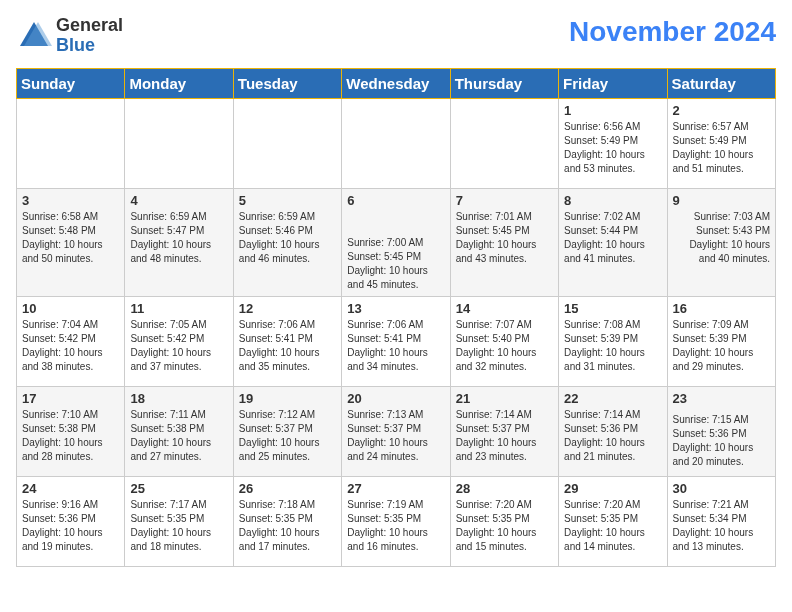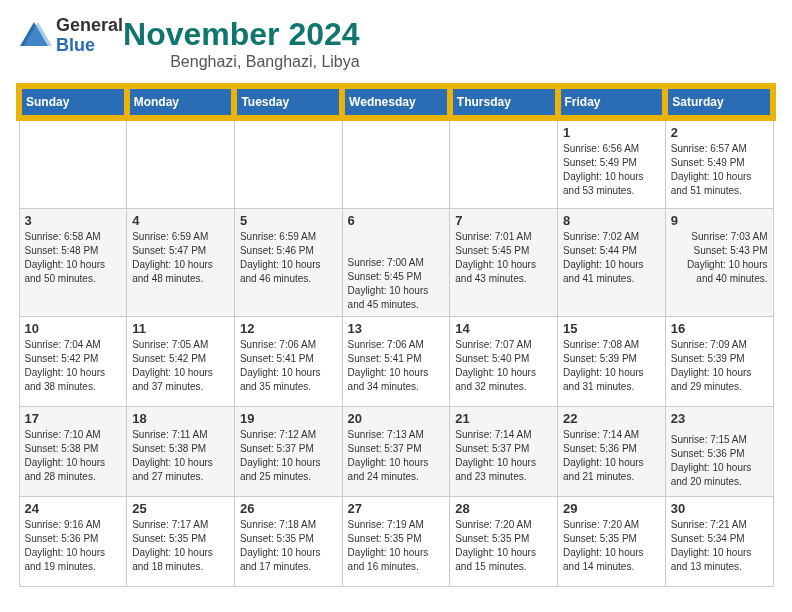--- a/index.html
+++ b/index.html
@@ -5,21 +5,21 @@
     * { box-sizing: border-box; margin: 0; padding: 0; }
     body {
       font-family: Arial, sans-serif;
       background: #fff;
       width: 792px;
       min-height: 612px;
       padding: 16px;
     }
     .header {
       display: flex;
-      justify-content: flex-start;
+      justify-content: space-between;
       align-items: flex-start;
       margin-bottom: 12px;
     }
     .logo {
       display: flex;
       align-items: center;
       gap: 4px;
     }
     .logo-text {
       font-size: 18px;
@@ -29,41 +29,41 @@
     .logo-text .general { color: #333; }
     .logo-text .blue { color: #2a6db5; }
     .logo-icon {
       width: 36px;
       height: 36px;
     }
     .title-block {
       text-align: right;
     }
     .month-title {
-      font-size: 32px;
+      font-size: 28px;
       font-weight: bold;
-      color: #0f766e;
+      color: #3b82f6;
     }
     .location {
       font-size: 16px;
       color: #555;
     }
     table {
       width: 100%;
       border-collapse: collapse;
       table-layout: fixed;
     }
     thead tr th {
       background-color: #2a6db5;
       color: white;
-      font-size: 12px;
+      font-size: 15px;
       font-weight: bold;
       padding: 6px 4px;
       text-align: left;
-      border: 6px solid #eab308;
+      border: 1px solid #eab308;
     }
     tbody tr td {
       vertical-align: top;
       border: 1px solid #ccc;
       padding: 4px 5px;
       font-size: 10px;
       color: #333;
       background: #fff;
       height: 90px;
     }
@@ -94,21 +94,20 @@
       <polygon points="18,4 32,28 4,28" fill="#2a6db5"></polygon>
       <polygon points="22,4 36,28 8,28" fill="#5b9bd5" opacity="0.5"></polygon>
     </svg>
     <div class="logo-text">
       <span class="general">General</span><br>
       <span class="blue">Blue</span>
     </div>
   </div>
   <div class="title-block">
     <div class="month-title">November 2024</div>
-    <div class="location">Benghazi, Banghazi, Libya</div>
   </div>
 </div>
 
 <table>
   <thead>
     <tr>
     <th>Sunday</th>
         <th>Monday</th>
         <th>Tuesday</th>
         <th>Wednesday</th>

